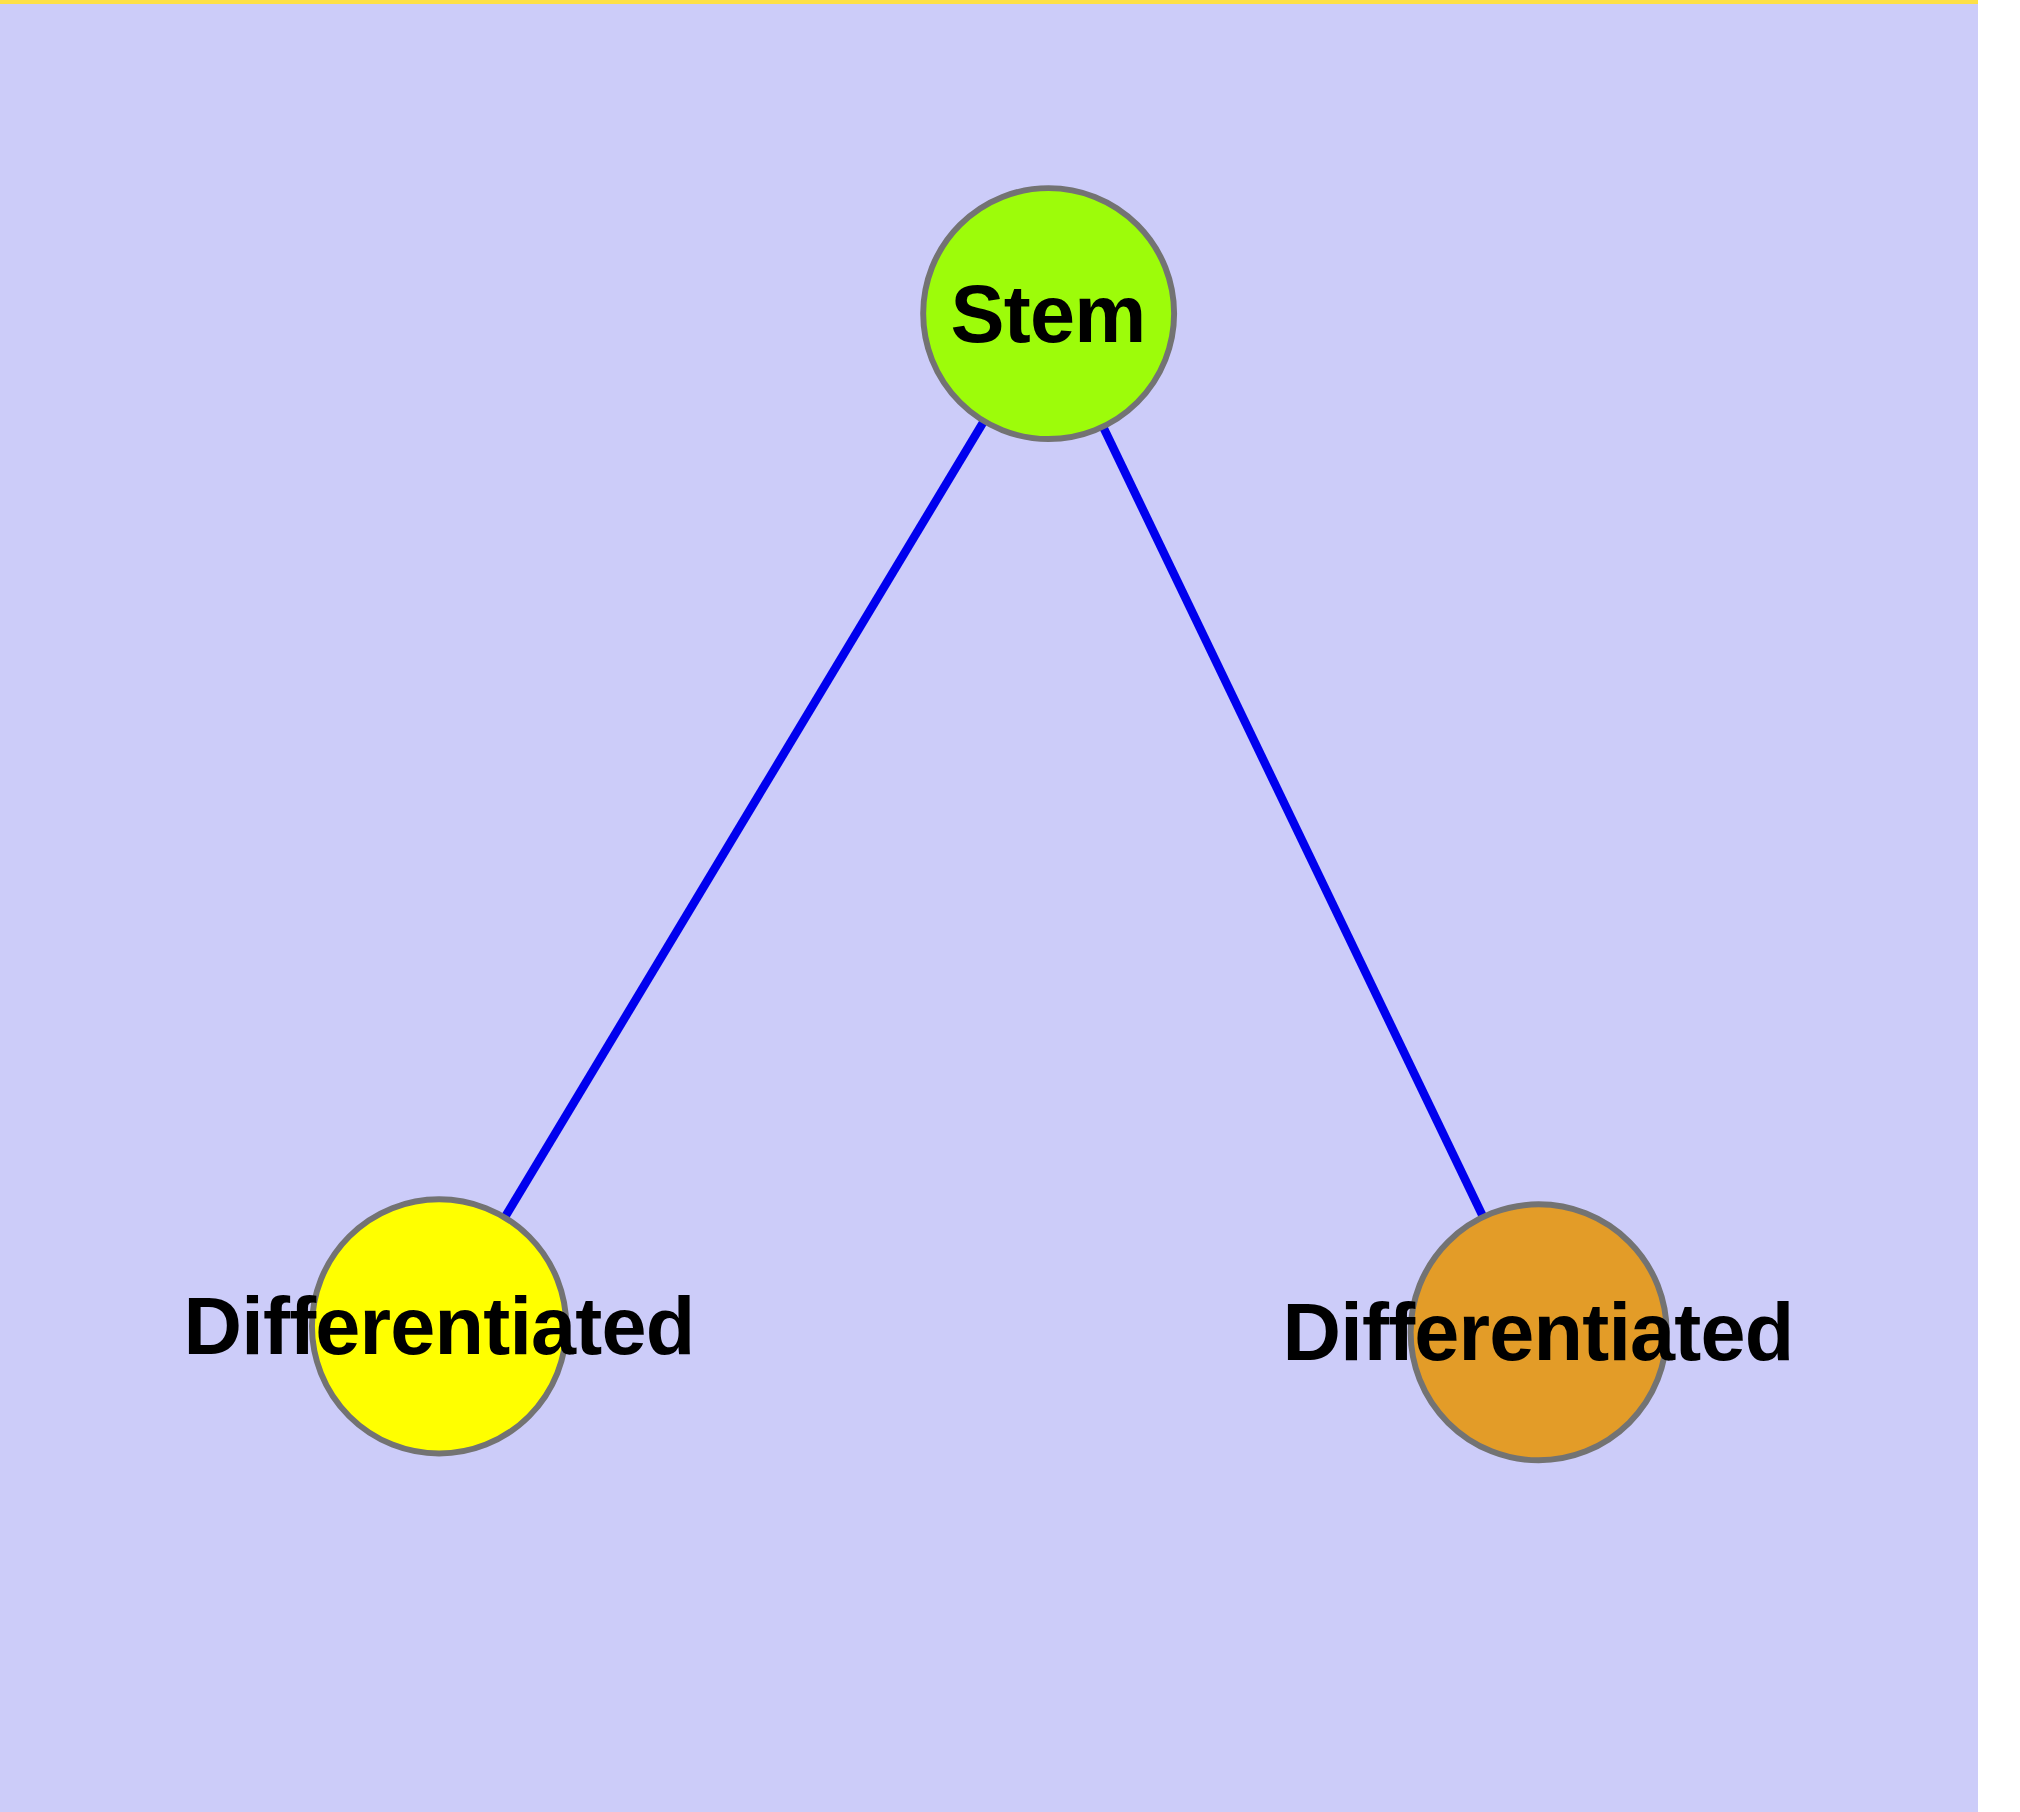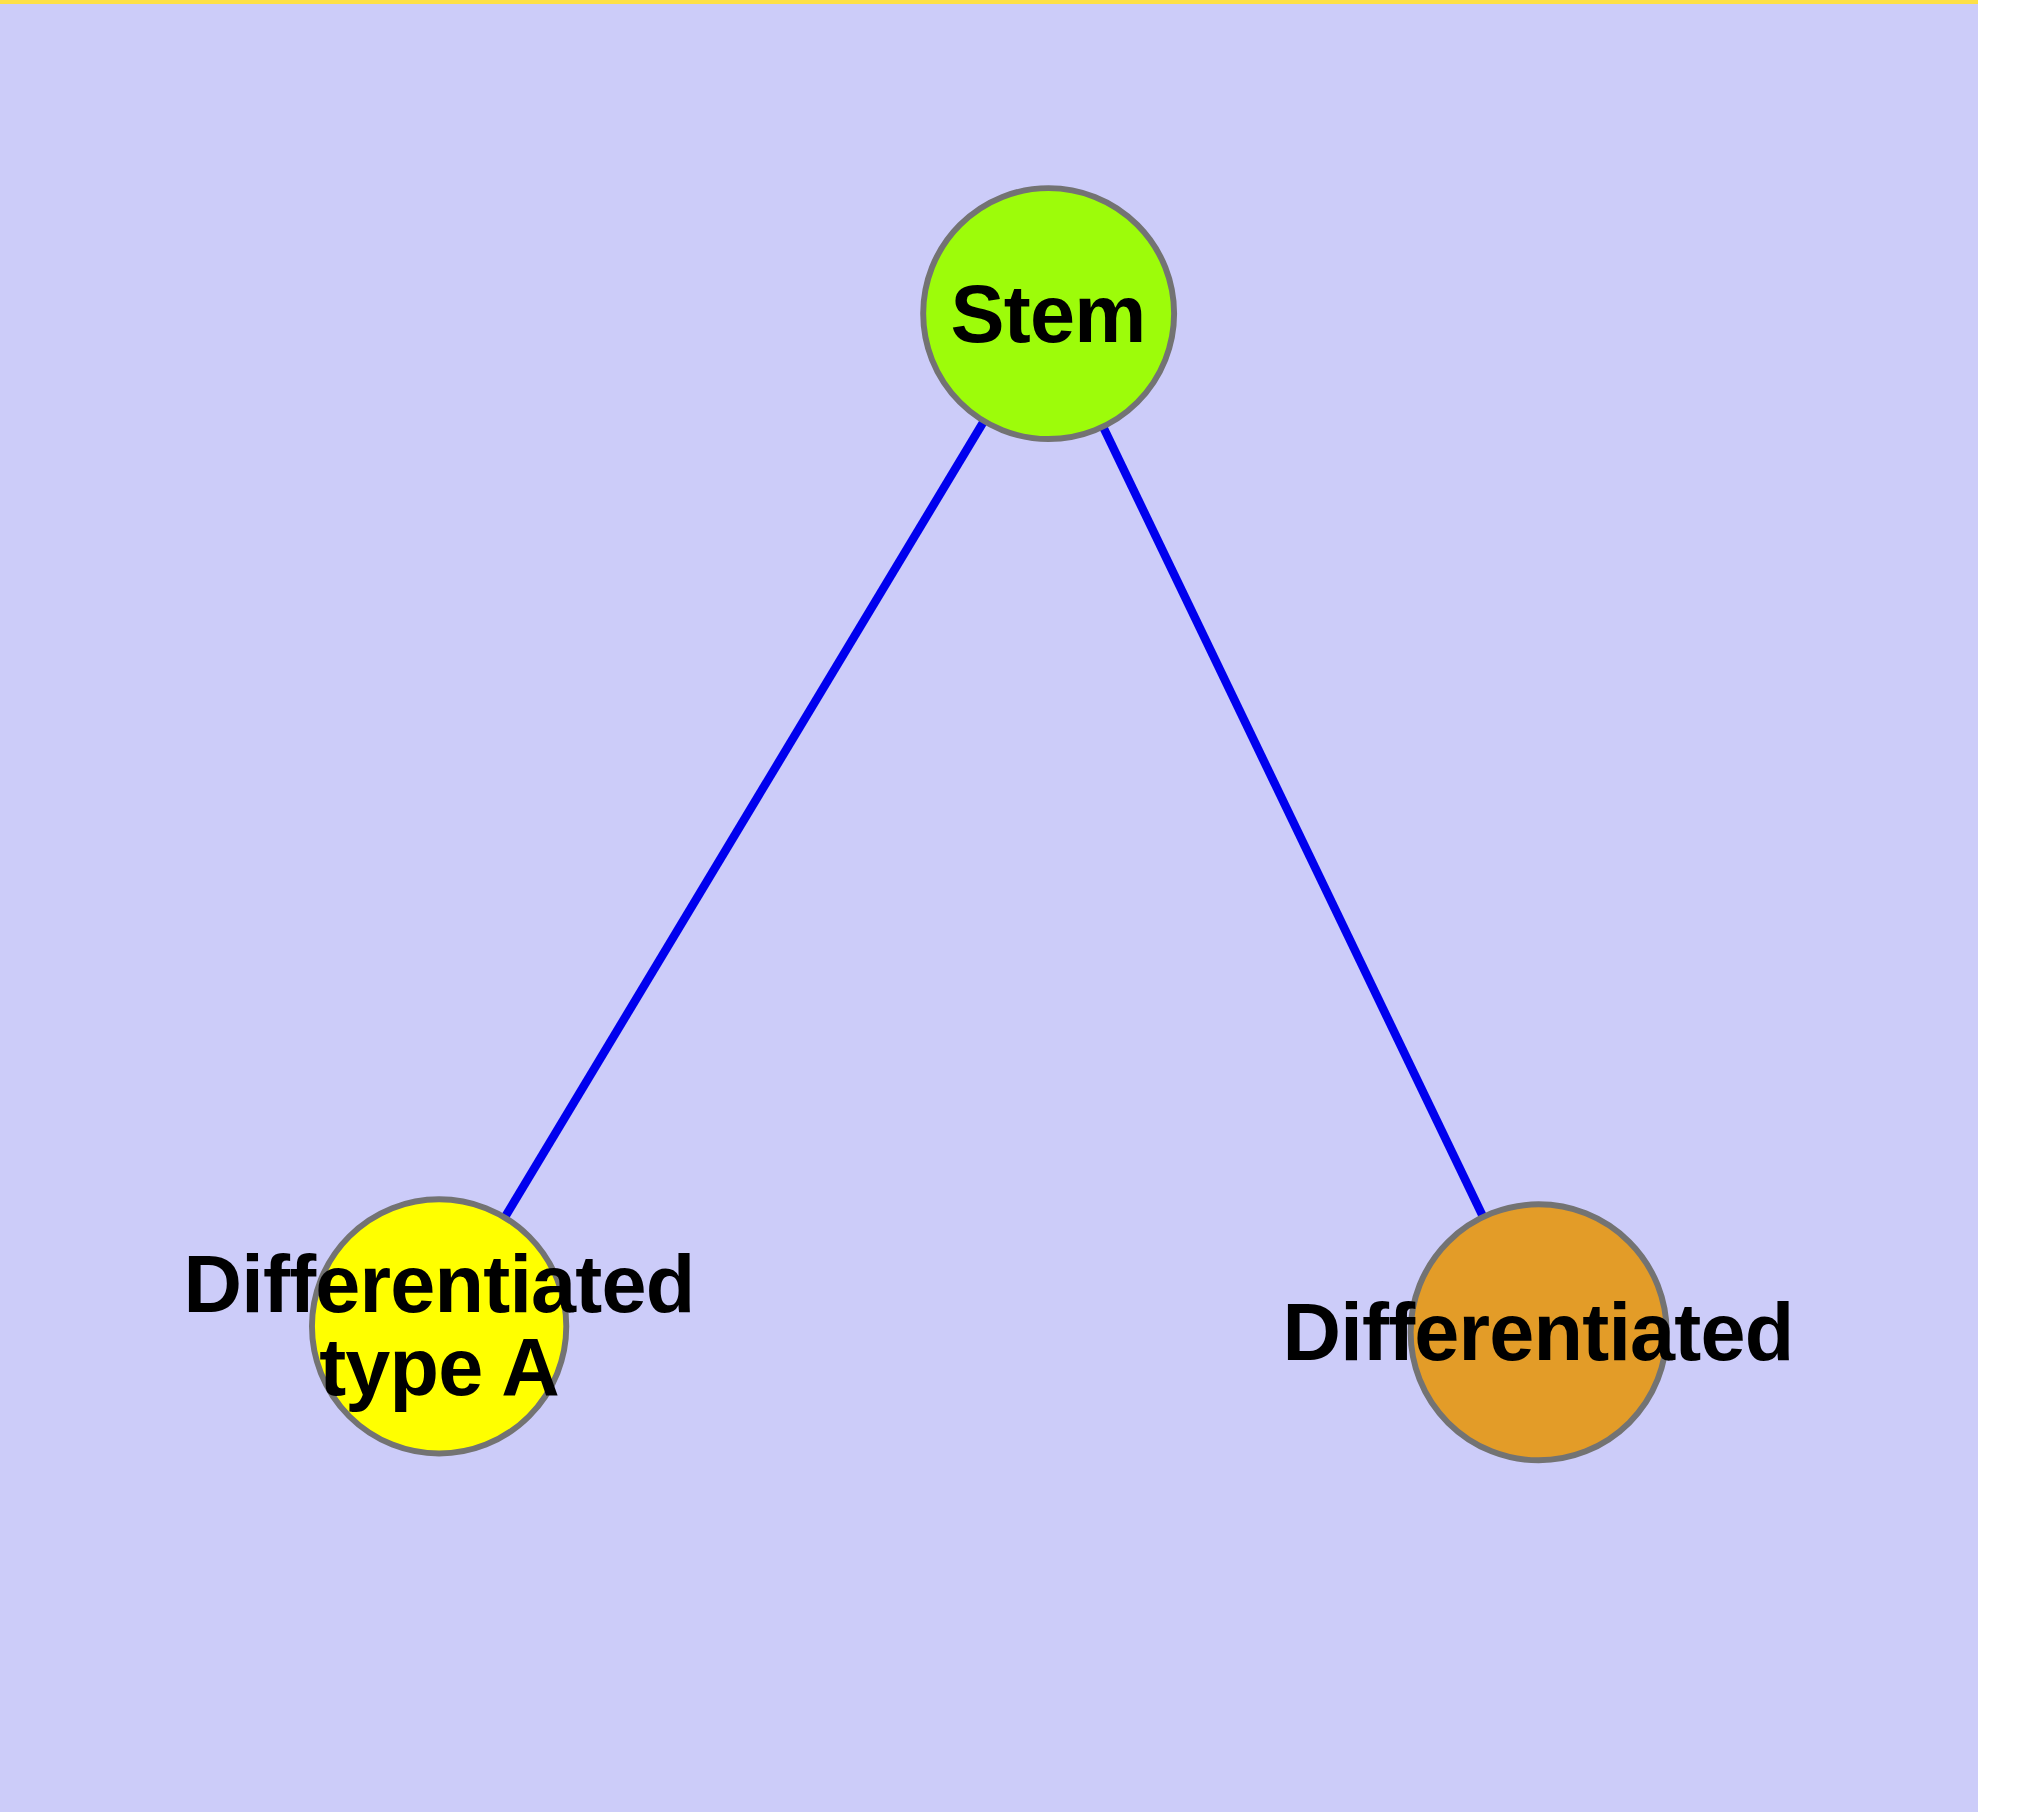--- a/index.html
+++ b/index.html
@@ -70,18 +70,18 @@
       </g>
     <g id="nodes-group">
         <circle cx="1237" cy="370" r="148" class="node-circle" fill="#9dfc0a" stroke="#737373" stroke-width="7"></circle>
         <circle cx="518" cy="1565" r="150" class="node-circle" fill="#ffff00" stroke="#737373" stroke-width="7"></circle>
         <circle cx="1815" cy="1572" r="151" class="node-circle" fill="#e39c28" stroke="#737373" stroke-width="7"></circle>
       </g>
   </svg>
 
   <div id="labels-layer">
       <div class="node-label" style="left: 1048px; top: 314px; color: rgb(0, 0, 0); font-size: 81px;"><span style="display: block;">Stem</span></div>
-      <div class="node-label" style="left: 439px; top: 1326px; color: rgb(0, 0, 0); font-size: 81px;"><span style="display: block;">Differentiated</span><span style="display: block;">type A</span></div>
+      <div class="node-label" style="left: 439px; top: 1326px; color: rgb(0, 0, 0); font-size: 81px;"><span style="display: block;">Differentiated</span></div>
       <div class="node-label" style="left: 1538px; top: 1332px; color: rgb(0, 0, 0); font-size: 81px;"><span style="display: block;">Differentiated</span></div>
     </div>
 
 </div>
 
 
 </body></html>

